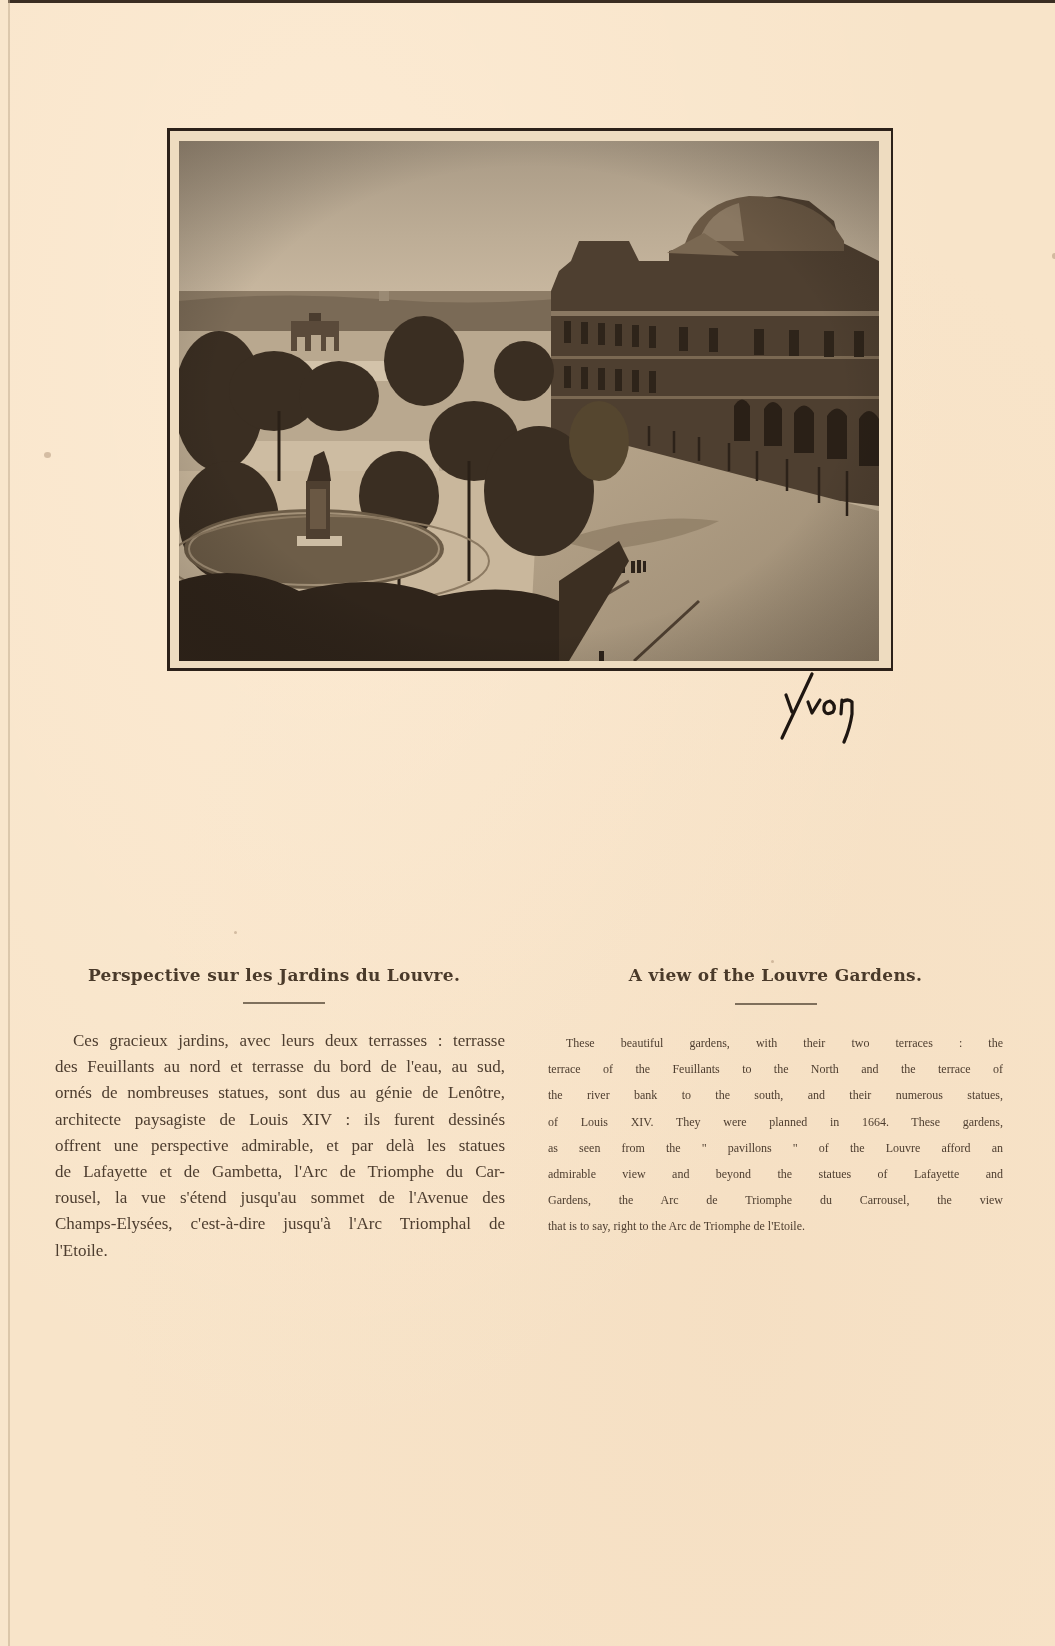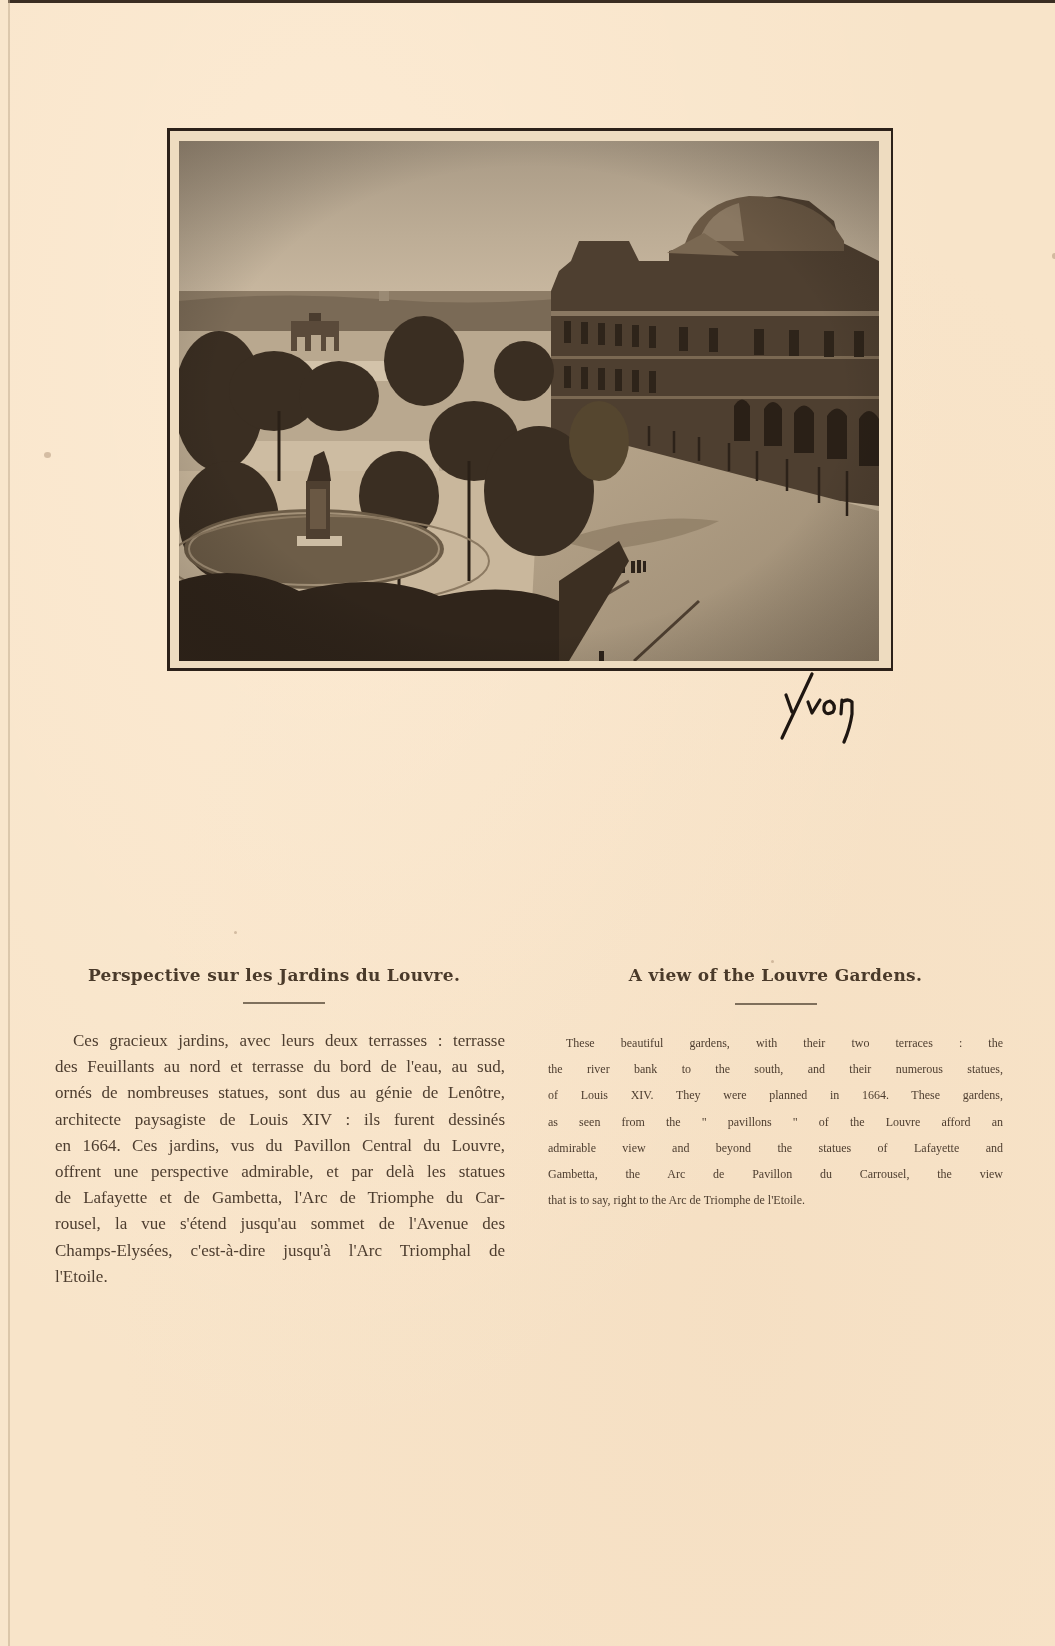--- a/index.html
+++ b/index.html
@@ -288,35 +288,35 @@
   </svg>
 
   <div class="col fr">
     <h2>Perspective sur les Jardins du Louvre.</h2>
     <div class="rule"></div>
     <p>
       <span class="line first">Ces gracieux jardins, avec leurs deux terrasses : terrasse</span>
       <span class="line">des Feuillants au nord et terrasse du bord de l'eau, au sud,</span>
       <span class="line">ornés de nombreuses statues, sont dus au génie de Lenôtre,</span>
       <span class="line">architecte paysagiste de Louis XIV : ils furent dessinés</span>
-      <span class="line">en 1664. Ces jardins, vus du Pavillon Central du Louvre,</span>
       <span class="line">offrent une perspective admirable, et par delà les statues</span>
       <span class="line">de Lafayette et de Gambetta, l'Arc de Triomphe du Car-</span>
       <span class="line">rousel, la vue s'étend jusqu'au sommet de l'Avenue des</span>
       <span class="line">Champs-Elysées, c'est-à-dire jusqu'à l'Arc Triomphal de</span>
       <span class="line last">l'Etoile.</span>
     </p>
   </div>
 
   <div class="col en">
     <h2>A view of the Louvre Gardens.</h2>
     <div class="rule"></div>
     <p>
       <span class="line first">These beautiful gardens, with their two terraces : the</span>
+      <span class="line">terrace of the Feuillants to the North and the terrace of</span>
       <span class="line">the river bank to the south, and their numerous statues,</span>
       <span class="line">of Louis XIV. They were planned in 1664. These gardens,</span>
       <span class="line">as seen from the " pavillons " of the Louvre afford an</span>
       <span class="line">admirable view and beyond the statues of Lafayette and</span>
-      <span class="line">Gambetta, the Arc de Pavillon du Carrousel, the view</span>
+      <span class="line">Gardens, the Arc de Triomphe du Carrousel, the view</span>
       <span class="line last">that is to say, right to the Arc de Triomphe de l'Etoile.</span>
     </p>
   </div>
 </div>
 
 </body></html>

